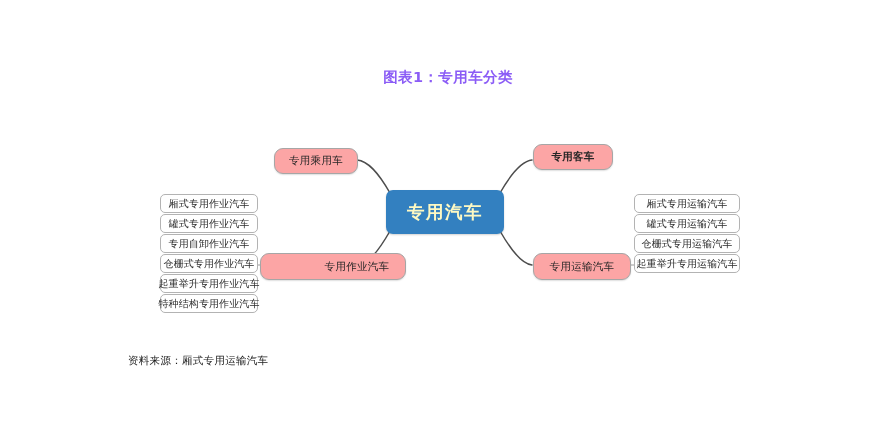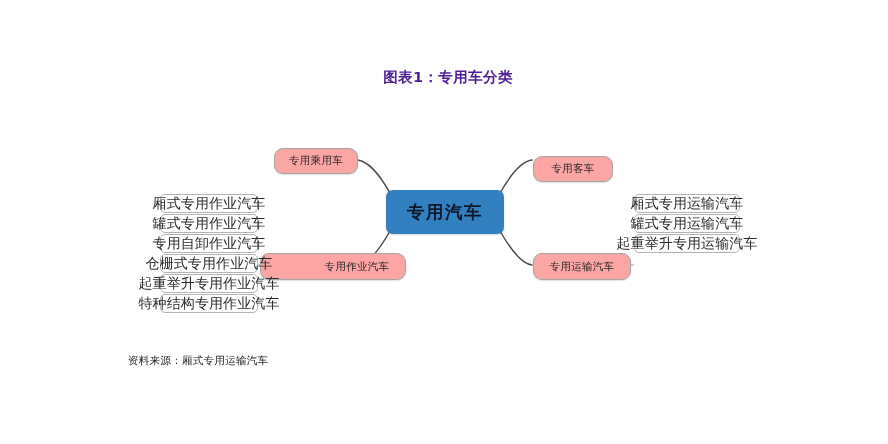--- a/index.html
+++ b/index.html
@@ -19,21 +19,21 @@
   }
 
   
   #chart-title {
     position: absolute;
     left: 8px; right: 0;
     top: 68px;
     text-align: center;
     font-size: 14.5px;
     font-weight: bold;
-    color: #4c1d95;
+    color: #8b5cf6;
     letter-spacing: 0.4px;
   }
 
   
   #connectors {
     position: absolute;
     left: 0; top: 0;
     width: 888px; height: 444px;
     pointer-events: none;
   }
@@ -41,21 +41,21 @@
   
   #center-node {
     position: absolute;
     left: 386px; top: 190px;
     width: 118px; height: 44px;
     background: #3380c0;
     border-radius: 7px;
     display: flex;
     align-items: center;
     justify-content: center;
-    color: #0f172a;
+    color: #fef9c3;
     font-size: 17.5px;
     font-weight: bold;
     letter-spacing: 1.5px;
     box-shadow: 0 1px 2px rgba(0,0,0,0.18);
   }
 
   
   .branch-node {
     position: absolute;
     background: #fca5a5;
@@ -64,21 +64,21 @@
     display: flex;
     align-items: center;
     justify-content: center;
     font-size: 10.5px;
     color: #262626;
     letter-spacing: 0.3px;
     box-shadow: 0 1px 1.5px rgba(0,0,0,0.13);
     white-space: nowrap;
   }
   #branch-lu { left: 274px; top: 148px; width: 82px; height: 24px; }
-  #branch-ru { left: 533px; top: 156px; width: 78px; height: 24px; }
+  #branch-ru { left: 533px; top: 144px; width: 78px; height: 24px; font-weight: bold; }
   #branch-ld { left: 260px; top: 253px; width: 96px; height: 25px; padding-left: 48px; }
   #branch-rd { left: 533px; top: 253px; width: 96px; height: 25px; }
 
   
   .leaf-list {
     position: absolute;
     display: flex;
     flex-direction: column;
   }
   #leaf-list-left  { left: 160px; top: 194px; width: 98px; }
@@ -86,21 +86,21 @@
 
   .leaf-node {
     box-sizing: border-box;
     height: 19px;
     background: #ffffff;
     border: 1px solid #b3b3b3;
     border-radius: 5px;
     display: flex;
     align-items: center;
     justify-content: center;
-    font-size: 14px;
+    font-size: 10px;
     color: #2b2b2b;
     letter-spacing: 0.1px;
     white-space: nowrap;
     margin-bottom: 1px;
   }
   .leaf-node:last-child { margin-bottom: 0; }
 
   
   #source-note {
     position: absolute;
@@ -151,18 +151,19 @@
     <div class="leaf-node">罐式专用作业汽车</div>
     <div class="leaf-node">专用自卸作业汽车</div>
     <div class="leaf-node">仓栅式专用作业汽车</div>
     <div class="leaf-node">起重举升专用作业汽车</div>
     <div class="leaf-node">特种结构专用作业汽车</div>
   </div>
 
   <div class="leaf-list" id="leaf-list-right">
     <div class="leaf-node">厢式专用运输汽车</div>
     <div class="leaf-node">罐式专用运输汽车</div>
+    <div class="leaf-node">仓栅式专用运输汽车</div>
     <div class="leaf-node">起重举升专用运输汽车</div>
   </div>
 
   <div id="source-note">资料来源：厢式专用运输汽车</div>
 
 </div>
 
 </body></html>

